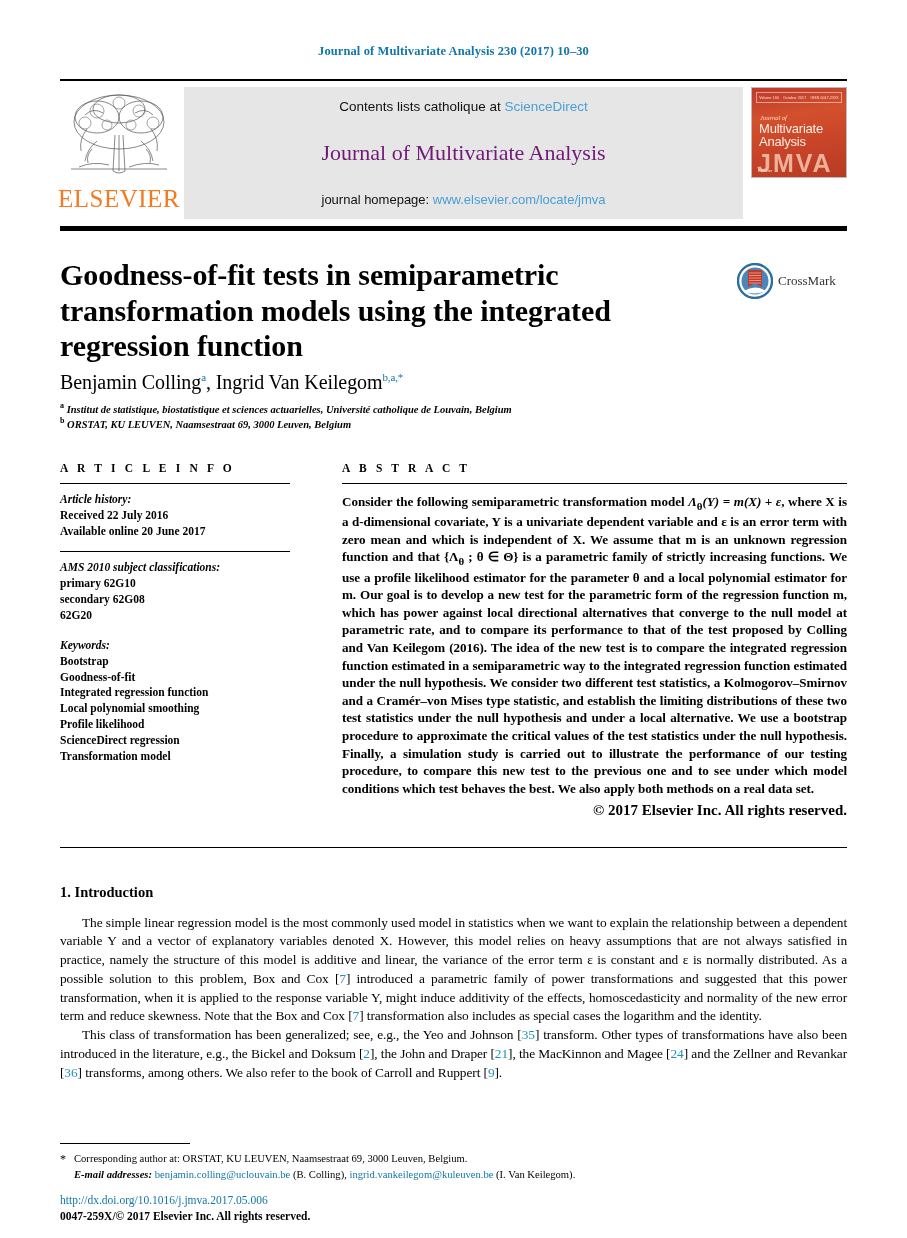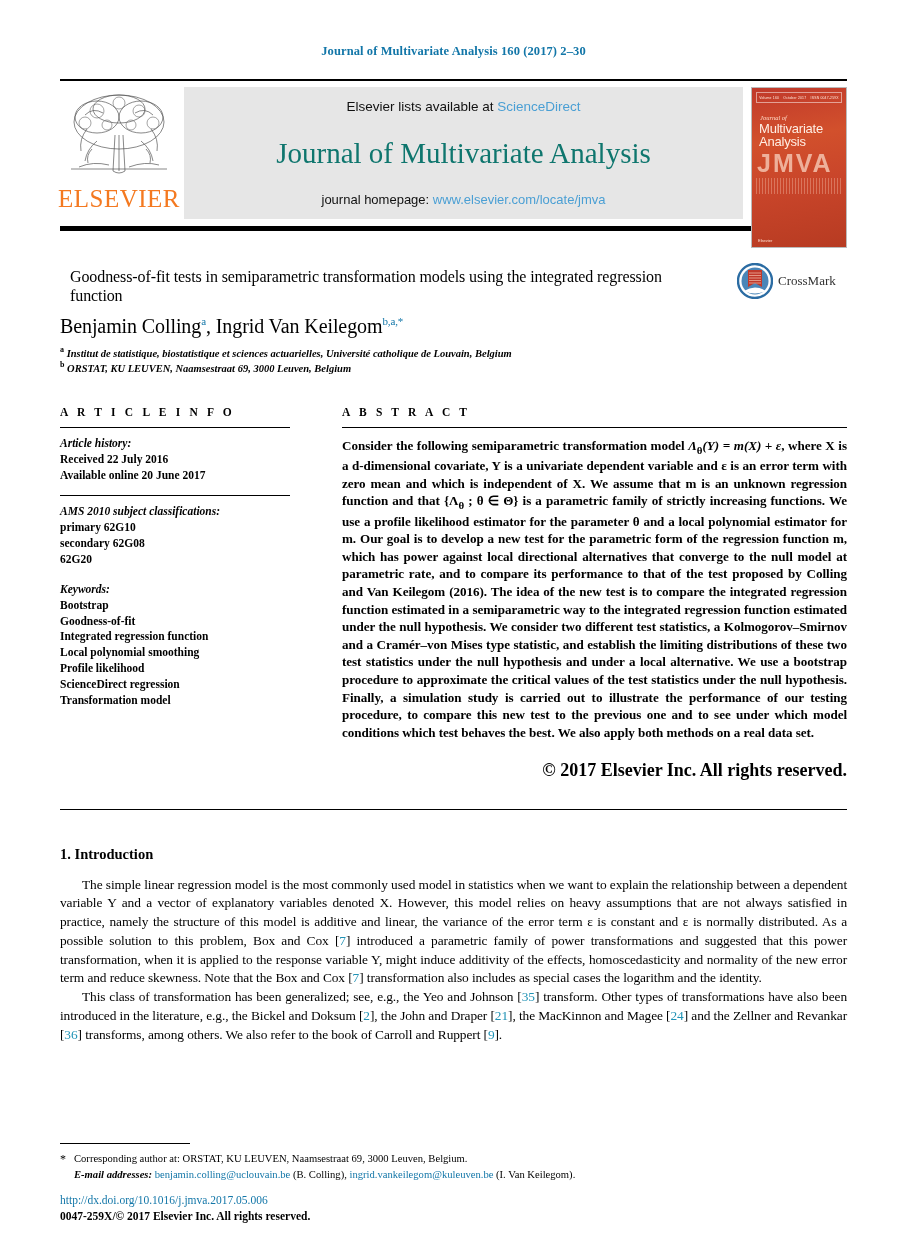--- a/index.html
+++ b/index.html
@@ -73,33 +73,33 @@
     box-sizing: border-box;
   }
   .banner-line1 {
     font-family: "Liberation Sans", sans-serif;
     font-size: 13.5px;
     color: #111;
   }
   .banner-link { color: #4a9fd4; }
   .banner-title {
     font-family: "Liberation Serif", serif;
-    font-size: 29px;
-    color: #0f766e;
+    font-size: 22px;
+    color: #701a75;
     line-height: 1;
   }
   .banner-line3 {
     font-family: "Liberation Sans", sans-serif;
     font-size: 13px;
     color: #111;
   }
   .cover {
     flex: 0 0 96px;
     width: 96px;
-    height: 161px;
+    height: 91px;
     border: 1px solid #bbb;
     box-sizing: border-box;
     background: linear-gradient(170deg,#c0392b 0%, #d2502c 32%, #c9452a 60%, #b73b22 100%);
     position: relative;
     overflow: hidden;
     font-family: "Liberation Sans", sans-serif;
     color: #fff6f0;
   }
   .cover .cov-topbar {
     position: absolute; top: 4px; left: 4px; right: 4px;
@@ -141,24 +141,24 @@
   }
 
   
   .title-block {
     margin-top: 26px;
     display: flex;
     align-items: flex-start;
   }
   .title-left { flex: 1 1 auto; padding-right: 14px; }
   .paper-title {
-    font-size: 16px;
+    font-size: 30px;
     line-height: 1.19;
-    font-weight: normal;
-    margin: 10px;
+    font-weight: bold;
+    margin: 0;
     letter-spacing: -0.1px;
   }
   .authors {
     font-size: 20px;
     margin-top: 7px;
     letter-spacing: -0.1px;
   }
   .authors sup { font-size: 11px; color: #1276a8; vertical-align: super; }
   .affil {
     font-size: 10.5px;
@@ -214,23 +214,23 @@
   .abstract-body {
     margin-top: 9px;
     font-size: 13.1px;
     line-height: 1.345;
     text-align: justify;
     font-weight: bold;
     letter-spacing: -0.05px;
   }
   .abstract-body i { font-style: italic; }
   .copyright {
-    margin-top: 18px;
+    margin-top: 4px;
     text-align: right;
-    font-size: 18px;
+    font-size: 15px;
     font-weight: bold;
   }
 
   .rule-mid { border-top: 1.5px solid #000; margin-top: 28px; }
 
   
   .intro {
     margin-top: 36px;
   }
   .intro h2 {
@@ -291,21 +291,21 @@
     font-size: 11.5px;
     font-weight: bold;
     line-height: 1.4;
   }
 </style>
 </head>
 <body>
 
 <div class="page">
 
-  <div class="running-head">Journal of Multivariate Analysis 160 (2017) 2–30</div>
+  <div class="running-head">Journal of Multivariate Analysis 230 (2017) 10–30</div>
 
   <div class="masthead">
 
     <div class="elsevier-logo">
       <svg class="tree-svg" width="104" height="96" viewBox="0 0 104 96">
         <g stroke="#555" stroke-width="0.7" fill="none">
           <ellipse cx="52" cy="33" rx="45" ry="27"></ellipse>
           <ellipse cx="30" cy="28" rx="22" ry="16"></ellipse>
           <ellipse cx="74" cy="28" rx="22" ry="16"></ellipse>
           <ellipse cx="52" cy="20" rx="26" ry="14"></ellipse>
@@ -325,21 +325,21 @@
           <circle cx="18" cy="34" r="6"></circle>
           <circle cx="86" cy="34" r="6"></circle>
           <circle cx="40" cy="36" r="5"></circle>
           <circle cx="64" cy="36" r="5"></circle>
         </g>
       </svg>
       <div class="elsevier-word">ELSEVIER</div>
     </div>
 
     <div class="banner">
-      <div class="banner-line1"><span>Elsevier lists available at </span><span class="banner-link">ScienceDirect</span></div>
+      <div class="banner-line1"><span>Contents lists catholique at </span><span class="banner-link">ScienceDirect</span></div>
       <div class="banner-title">Journal of Multivariate Analysis</div>
       <div class="banner-line3"><span>journal homepage: </span><span class="banner-link">www.elsevier.com/locate/jmva</span></div>
     </div>
 
     <div class="cover">
       <div class="cov-topbar">
         <span>Volume 160</span>
         <span>October 2017</span>
         <span>ISSN 0047-259X</span>
       </div>

